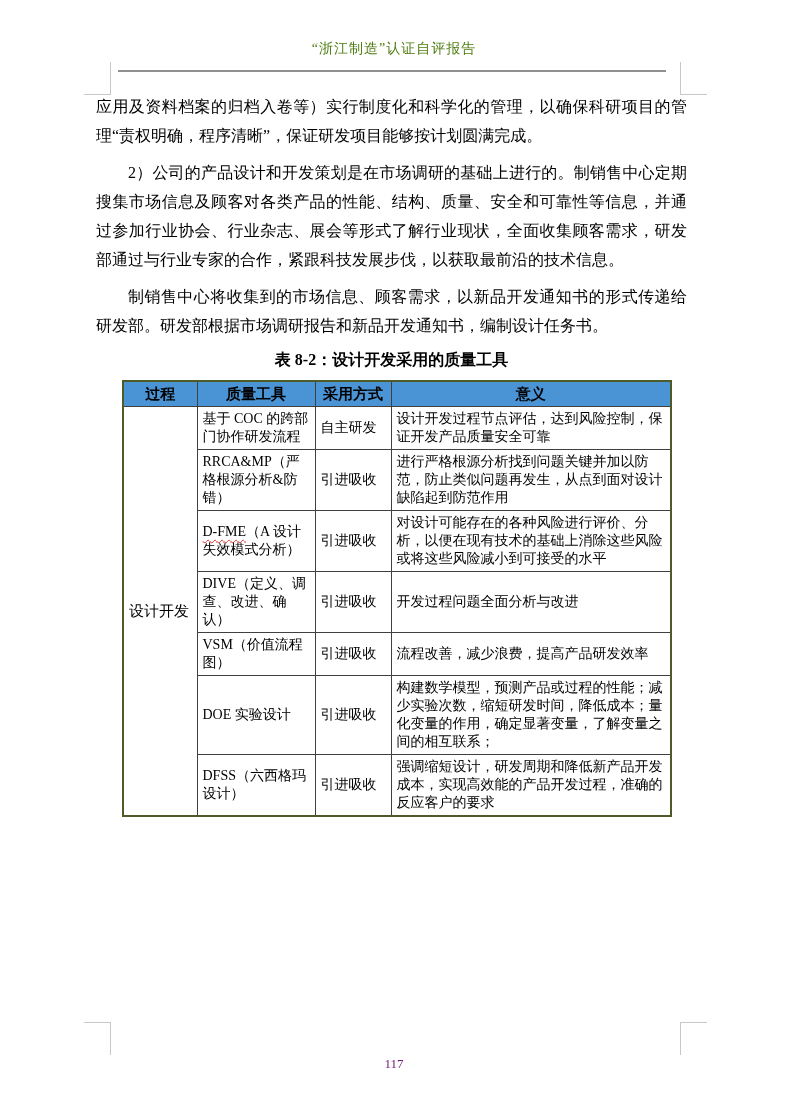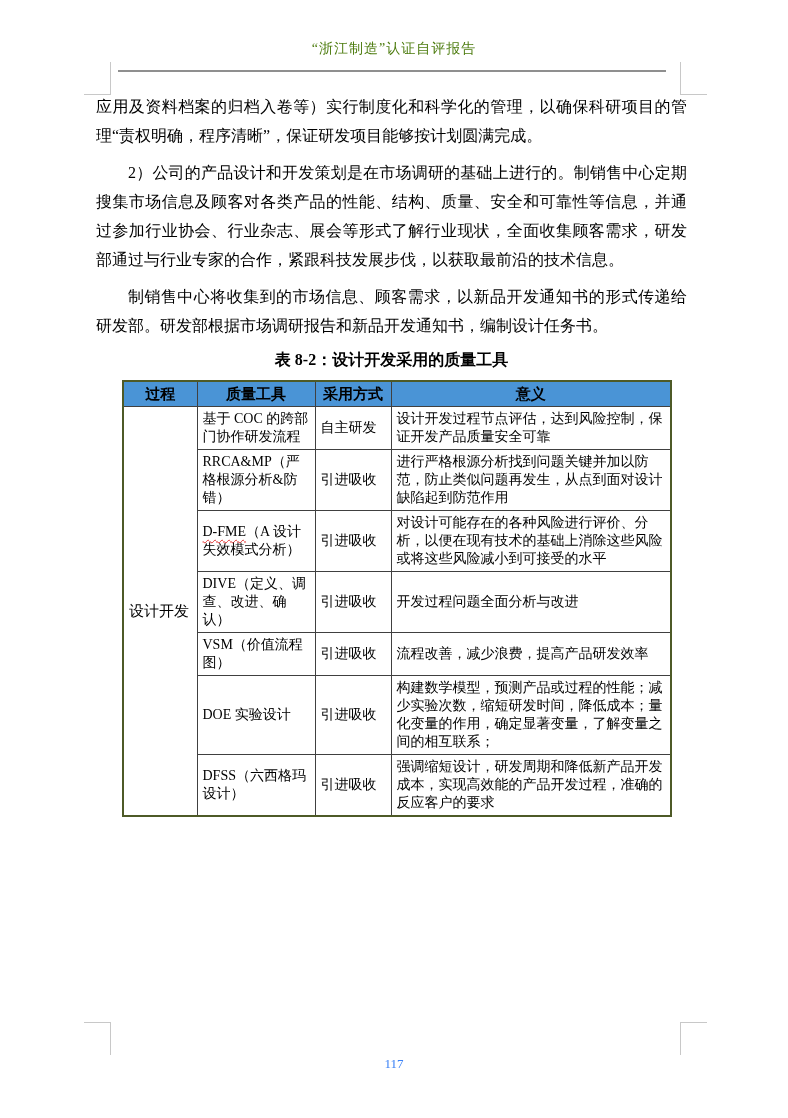--- a/index.html
+++ b/index.html
@@ -34,21 +34,21 @@
     padding:2px 2px;height:20px;}
   .col-process{width:74px;} .col-tool{width:118px;} .col-method{width:76px;}
   td.process-cell{text-align:left;font-size:15px;}
   td.tool-cell{text-align:left;padding-left:7px;}
   td.method-cell{text-align:left;}
   td.meaning-cell{text-align:left;padding-left:7px;margin-left:16px;}
   .squiggle{text-decoration:underline;text-decoration-style:wavy;text-decoration-color:#e03030;
     text-decoration-thickness:1px;text-underline-offset:3px;}
   
   .doc-footer{position:absolute;top:1056px;left:0;width:100%;text-align:center;
-    color:#3b82f6;font-size:13px;}
+    color:#701a75;font-size:13px;}
 </style>
 </head>
 <body>
 
 <div class="page">
 
   <div class="doc-header">“浙江制造”认证自评报告</div>
   <div class="header-rule"></div>
 
   <div class="mark mark-tl"></div>

